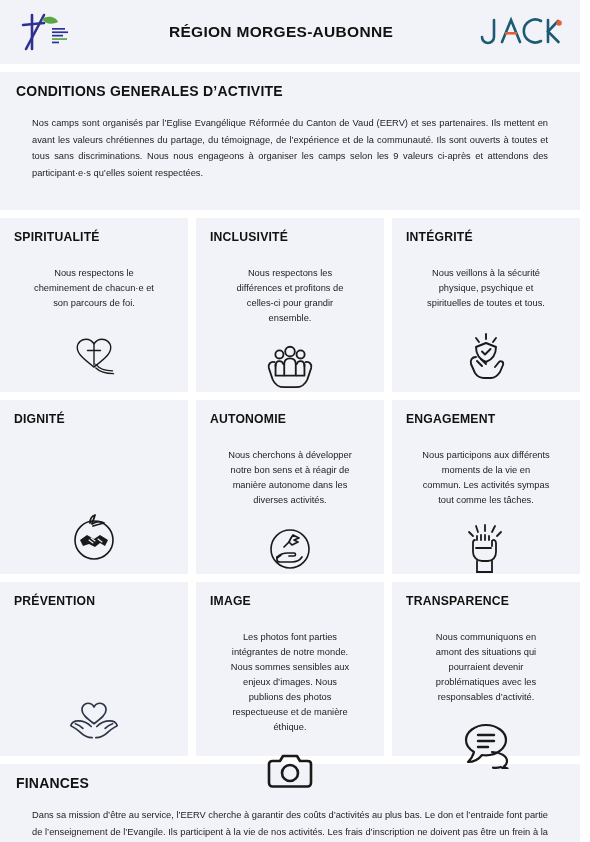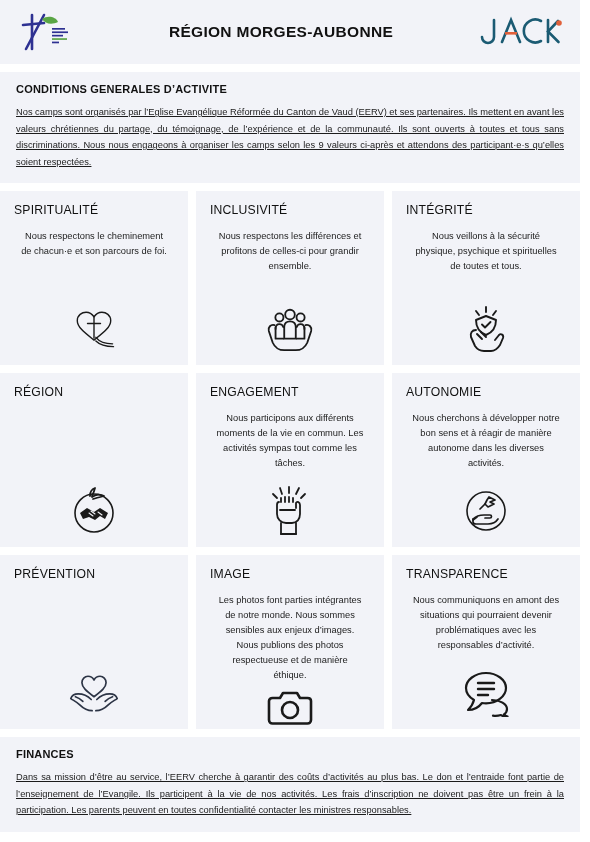--- a/index.html
+++ b/index.html
@@ -54,33 +54,32 @@
     justify-content: flex-end;
   }
 
   
   .band {
     background: #f2f3f8;
     box-sizing: border-box;
     padding: 11px 16px 13px 16px;
   }
   .band-title {
-    font-size: 11px;
+    font-size: 14px;
     font-weight: bold;
     letter-spacing: 0.2px;
     color: #111111;
     margin: 0 0 9px 0;
   }
   .band-text {
     font-size: 9.3px;
     line-height: 1.78;
     text-align: justify;
     color: #1c1c1c;
-    margin: 0;
-    text-decoration: underline;
+    margin: 16px;
   }
   .gap-8 { height: 8px; }
 
   
   .grid {
     display: grid;
     grid-template-columns: 1fr 1fr 1fr;
     grid-column-gap: 8px;
     grid-row-gap: 8px;
   }
@@ -89,31 +88,31 @@
     box-sizing: border-box;
     padding: 12px 12px 10px 12px;
     height: 174px;
     display: flex;
     flex-direction: column;
     align-items: center;
   }
   .card-title {
     align-self: flex-start;
     font-size: 12.2px;
-    font-weight: normal;
+    font-weight: bold;
     letter-spacing: 0.2px;
     color: #111111;
     margin: 0 0 6px 2px;
   }
   .card-text {
     font-size: 9.3px;
     line-height: 1.62;
     text-align: center;
     color: #1c1c1c;
-    margin: 6px;
+    margin: 16px;
     padding: 0 2px;
   }
   .card-icon {
     margin-top: auto;
     width: 52px;
     height: 52px;
     display: flex;
     align-items: center;
     justify-content: center;
   }
@@ -224,35 +223,52 @@
             <path d="M22 21.5 L25 24.5 L30.5 19"></path>
             <path d="M16 27 C12 27, 10 30, 11 34 L15 43 C17 46, 20 48, 24 48 L31 48 C35 48, 38 45, 40 42 L43 35 C44 32, 41 30, 39 32 L35 37"></path>
             <path d="M17 31 L22 36"></path>
             <path d="M21 29 L26 34"></path>
           </g>
         </svg>
       </div>
     </div>
 
     <div class="card">
-      <div class="card-title">RÉGION</div>
+      <div class="card-title">DIGNITÉ</div>
       <div class="card-icon">
         <svg width="50" height="50" viewBox="0 0 50 50">
           <circle cx="25" cy="27" r="19" fill="none" stroke="#1a1a1a" stroke-width="1.6"></circle>
           <g fill="none" stroke="#1a1a1a" stroke-width="1.8" stroke-linecap="round" stroke-linejoin="round">
             <path d="M21 10 C21 6, 23 3, 26 2 C25 6, 24 8, 23 10"></path>
             <path d="M23 11 C27 8, 32 8, 35 10 C31 11, 27 12, 24 13"></path>
           </g>
           <g fill="#1a1a1a">
             <path d="M11 27 L18 22 L25 26 L31 22 L39 27 L36 33 L31 30 L26 34 L20 31 L14 33 Z"></path>
           </g>
           <g fill="none" stroke="#f2f3f8" stroke-width="1.1" stroke-linecap="round">
             <path d="M20 27 L24 30"></path>
             <path d="M22 25 L26 28"></path>
             <path d="M29 26 L33 29"></path>
+          </g>
+        </svg>
+      </div>
+    </div>
+
+    <div class="card">
+      <div class="card-title">AUTONOMIE</div>
+      <p class="card-text">Nous cherchons à développer notre bon sens et à réagir de manière autonome dans les diverses activités.</p>
+      <div class="card-icon">
+        <svg width="50" height="50" viewBox="0 0 50 50">
+          <circle cx="25" cy="25" r="19" fill="none" stroke="#1a1a1a" stroke-width="1.6"></circle>
+          <g fill="none" stroke="#1a1a1a" stroke-width="1.7" stroke-linecap="round" stroke-linejoin="round">
+            <path d="M28 11 L34 14 L29 16 L33 18 L27 21 L24 18 L26 14 Z"></path>
+            <path d="M24 18 L19 23"></path>
+            <path d="M12 33 C15 30, 19 29, 23 29 L29 29 C31 29, 31 32, 29 32 L24 32"></path>
+            <path d="M12 33 L12 36 C12 37, 13 38, 15 38 L27 38 C31 38, 35 36, 37 33"></path>
+            <path d="M12 34 L16 31"></path>
           </g>
         </svg>
       </div>
     </div>
 
     <div class="card">
       <div class="card-title">ENGAGEMENT</div>
       <p class="card-text">Nous participons aux différents moments de la vie en commun. Les activités sympas tout comme les tâches.</p>
       <div class="card-icon">
         <svg width="44" height="50" viewBox="0 0 44 50">
@@ -267,37 +283,20 @@
             <path d="M12 24 L27 24"></path>
             <path d="M13 37 L13 48"></path>
             <path d="M28 37 L28 48"></path>
             <path d="M13 48 L28 48"></path>
           </g>
         </svg>
       </div>
     </div>
 
     <div class="card">
-      <div class="card-title">AUTONOMIE</div>
-      <p class="card-text">Nous cherchons à développer notre bon sens et à réagir de manière autonome dans les diverses activités.</p>
-      <div class="card-icon">
-        <svg width="50" height="50" viewBox="0 0 50 50">
-          <circle cx="25" cy="25" r="19" fill="none" stroke="#1a1a1a" stroke-width="1.6"></circle>
-          <g fill="none" stroke="#1a1a1a" stroke-width="1.7" stroke-linecap="round" stroke-linejoin="round">
-            <path d="M28 11 L34 14 L29 16 L33 18 L27 21 L24 18 L26 14 Z"></path>
-            <path d="M24 18 L19 23"></path>
-            <path d="M12 33 C15 30, 19 29, 23 29 L29 29 C31 29, 31 32, 29 32 L24 32"></path>
-            <path d="M12 33 L12 36 C12 37, 13 38, 15 38 L27 38 C31 38, 35 36, 37 33"></path>
-            <path d="M12 34 L16 31"></path>
-          </g>
-        </svg>
-      </div>
-    </div>
-
-    <div class="card">
       <div class="card-title">PRÉVENTION</div>
       <div class="card-icon">
         <svg width="56" height="46" viewBox="0 0 56 46">
           <g fill="none" stroke="#2c3445" stroke-width="1.8" stroke-linecap="round" stroke-linejoin="round">
             <path d="M28 27 C20 21, 15 17, 15 12 C15 8, 18 5, 21.5 5 C24.5 5, 26.8 6.8, 28 9 C29.2 6.8, 31.5 5, 34.5 5 C38 5, 41 8, 41 12 C41 17, 36 21, 28 27 Z"></path>
             <path d="M25 30 C21 26, 16 24, 11 24 C7 24, 4 26, 3 29 C6 31, 10 33, 13 36 C17 40, 21 42, 26 42"></path>
             <path d="M31 30 C35 26, 40 24, 45 24 C49 24, 52 26, 53 29 C50 31, 46 33, 43 36 C39 40, 35 42, 30 42"></path>
             <path d="M8 27 C11 28, 14 30, 16 32"></path>
             <path d="M48 27 C45 28, 42 30, 40 32"></path>
           </g>

